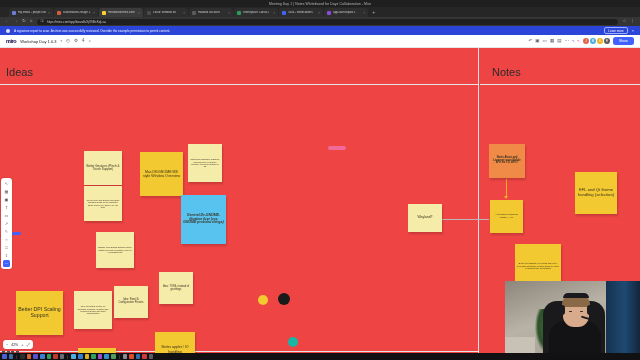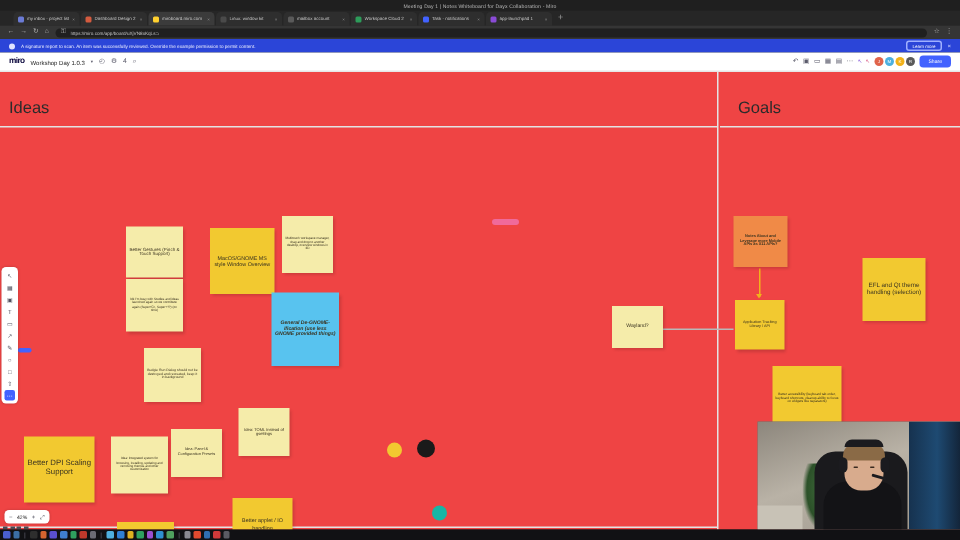--- a/index.html
+++ b/index.html
@@ -274,21 +274,21 @@
           <span class="avatar-dot" style="background: rgb(242, 178, 26);">K</span>
           <span class="avatar-dot" style="background: rgb(90, 90, 90);">R</span>
         </span>
       <span class="share-btn">Share</span>
     </div>
   </div>
 
   <div class="canvas">
 
     <div class="frame-label" style="left:6px; top:18px;">Ideas</div>
-    <div class="frame-label" style="left:492px; top:18px;">Goals</div>
+    <div class="frame-label" style="left:492px; top:18px;">Notes</div>
 
     <div class="frame-divider" style="left:0; top:36px; width:478px; height:.8px;"></div>
     <div class="frame-divider" style="left:478px; top:0; width:.8px; height:305px;"></div>
     <div class="frame-divider" style="left:480px; top:36px; width:160px; height:.8px;"></div>
     <div class="frame-divider" style="left:0; top:303px; width:478px; height:.8px;"></div>
 
     <div class="conn" style="left:506px; top:131px; width:.9px; height:19px;"></div>
     <div class="arrow-head" style="left:503.6px; top:148px; border-left:2.6px solid transparent; border-right:2.6px solid transparent; border-top:3.4px solid #f2b21a;"></div>
     <div class="conn-line-gray" style="left:437px; top:170.5px; width:52px; height:.7px;"></div>
     <div class="arrow-head" style="left:433px; top:168px; border-top:2.4px solid transparent; border-bottom:2.4px solid transparent; border-right:3.2px solid #6a6a6a;"></div>

